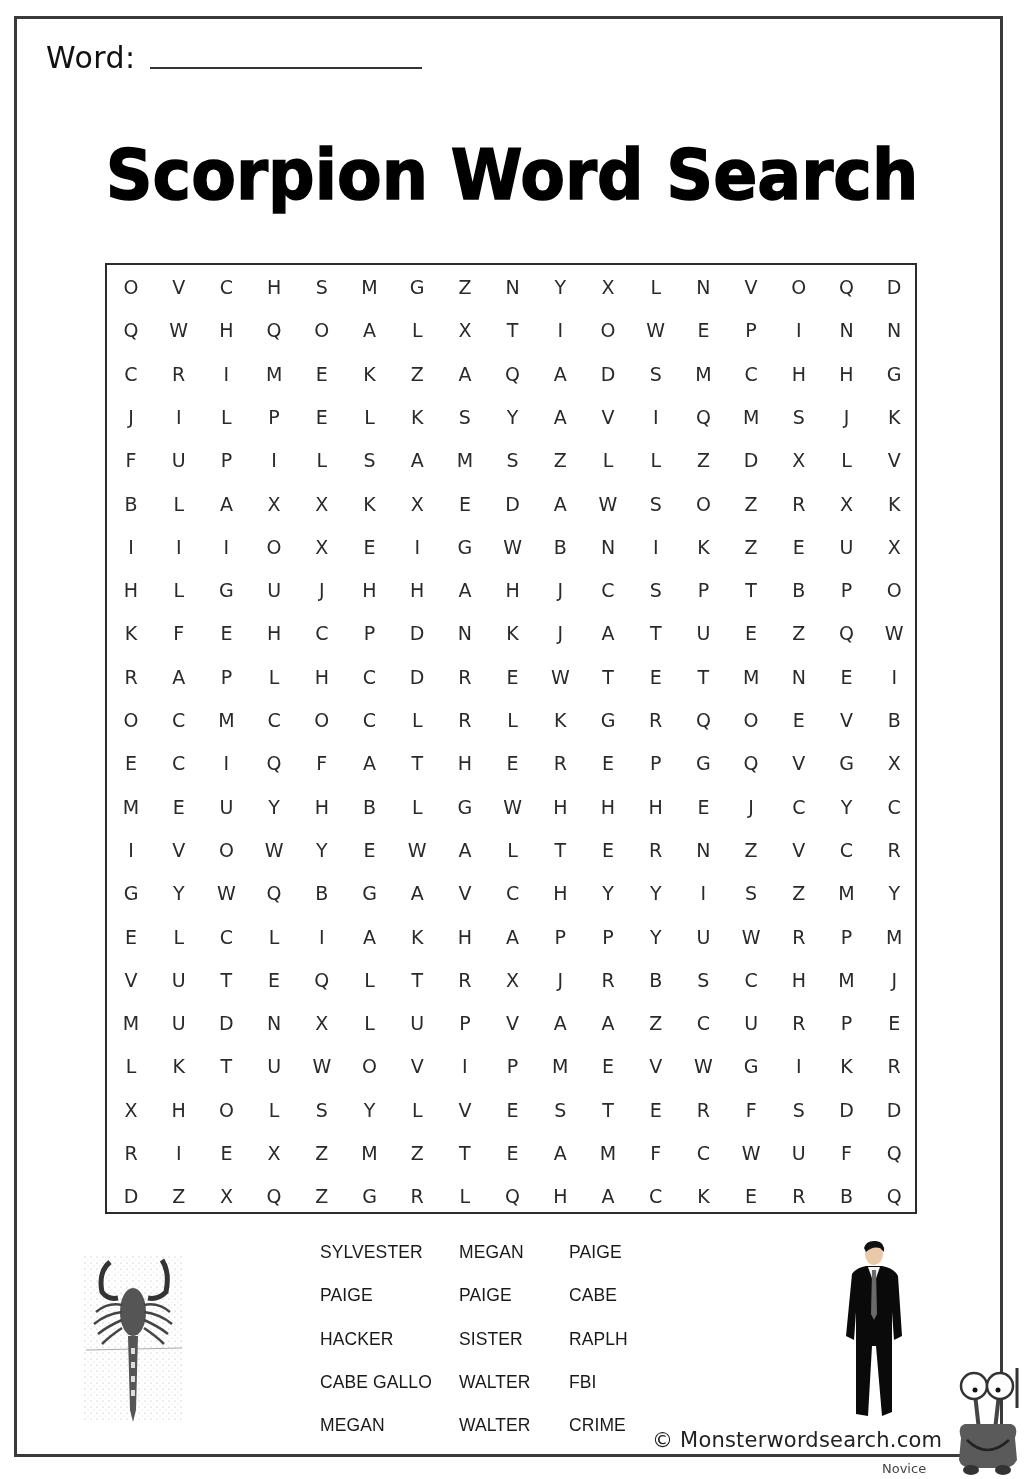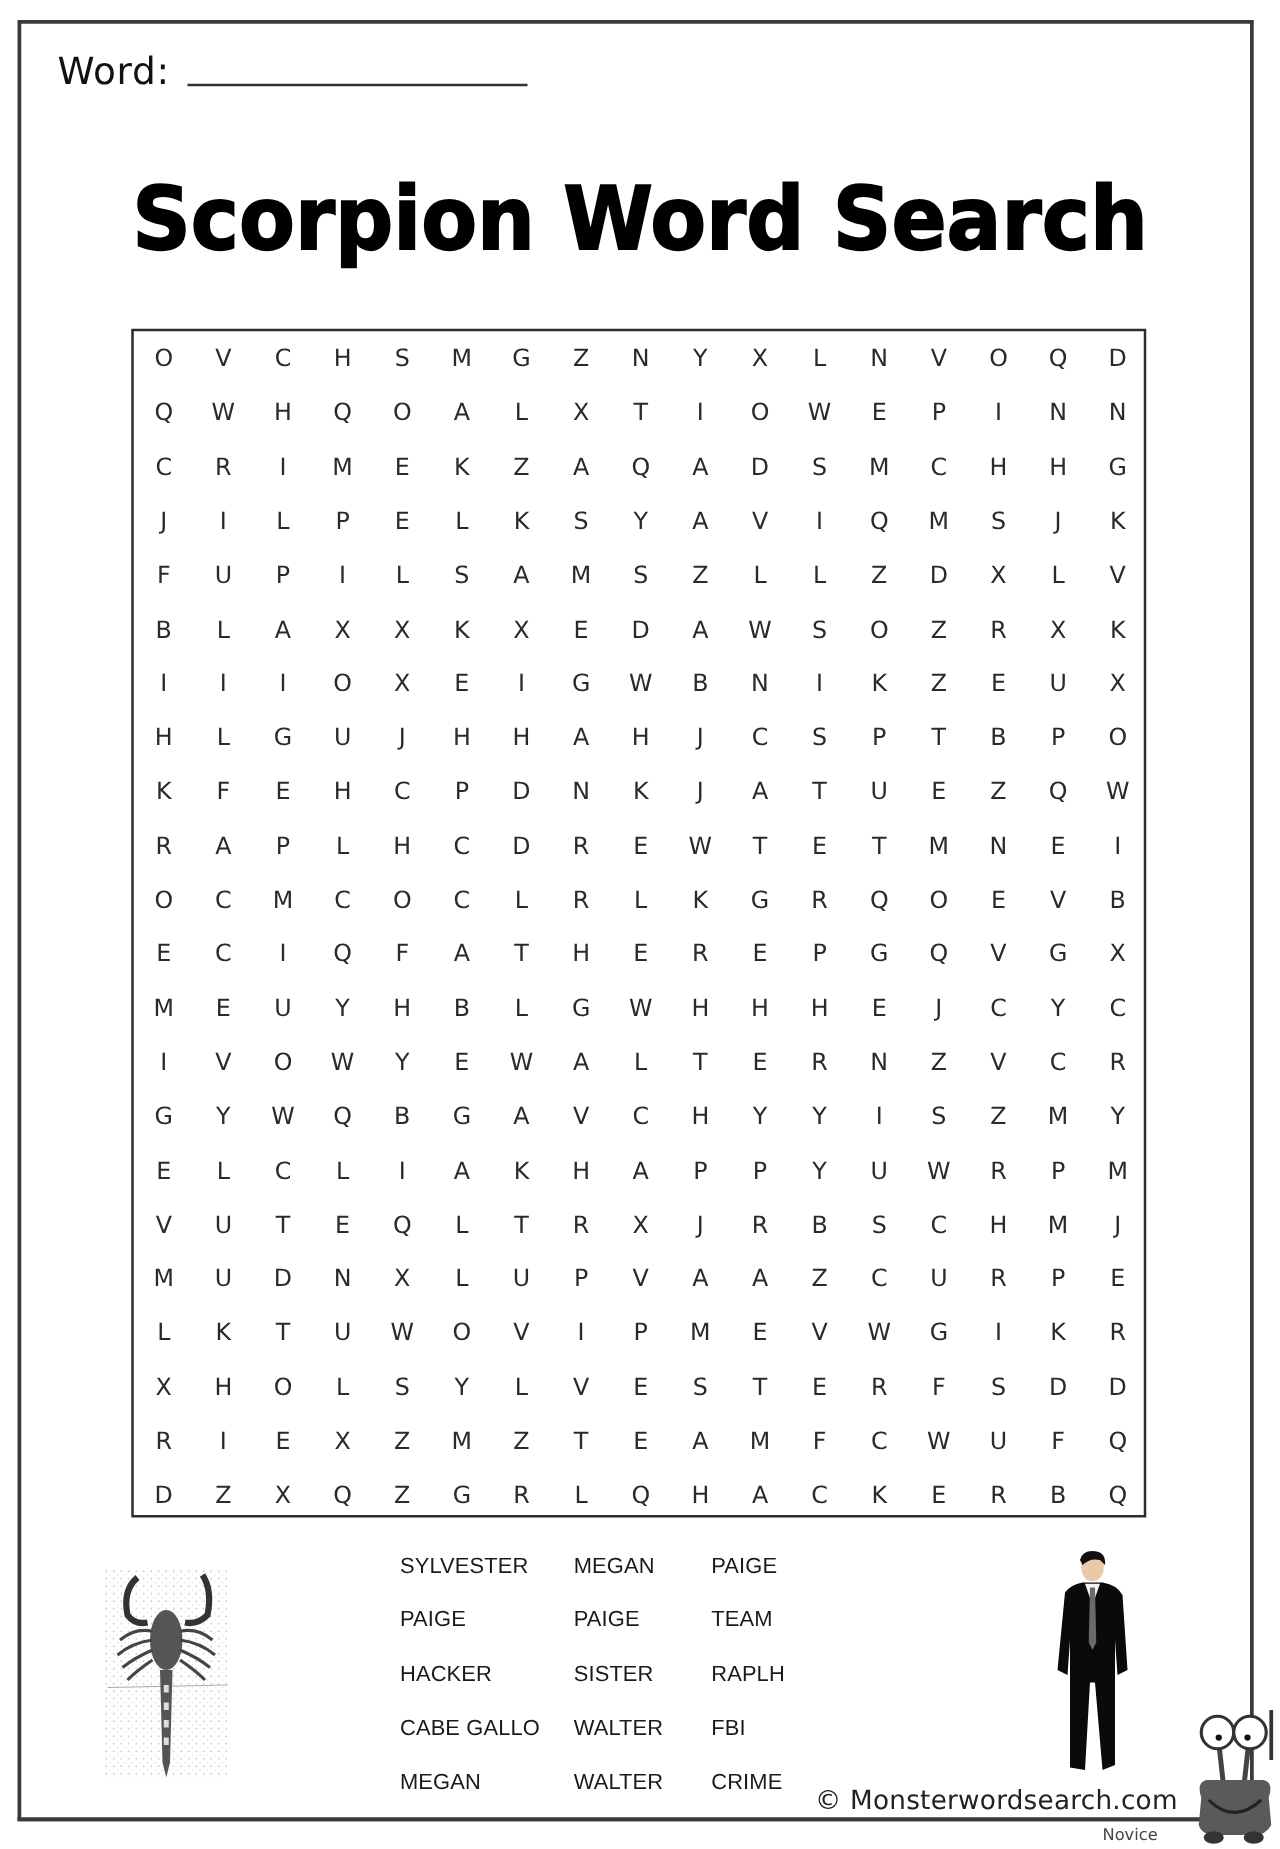--- a/index.html
+++ b/index.html
@@ -468,21 +468,21 @@
     </div>
     <div class="word-col" style="left: 139px;">
       <div class="word">MEGAN</div>
       <div class="word">PAIGE</div>
       <div class="word">SISTER</div>
       <div class="word">WALTER</div>
       <div class="word">WALTER</div>
     </div>
     <div class="word-col" style="left: 249px;">
       <div class="word">PAIGE</div>
-      <div class="word">TEAM</div>
+      <div class="word">CABE</div>
       <div class="word">RAPLH</div>
       <div class="word">FBI</div>
       <div class="word">CRIME</div>
     </div>
   </div>
 
 <svg class="scorpion" viewBox="0 0 110 178">
   <defs>
     <pattern id="stipple" width="6" height="6" patternUnits="userSpaceOnUse">
       <circle cx="1" cy="1" r="0.6" fill="#999"></circle>

